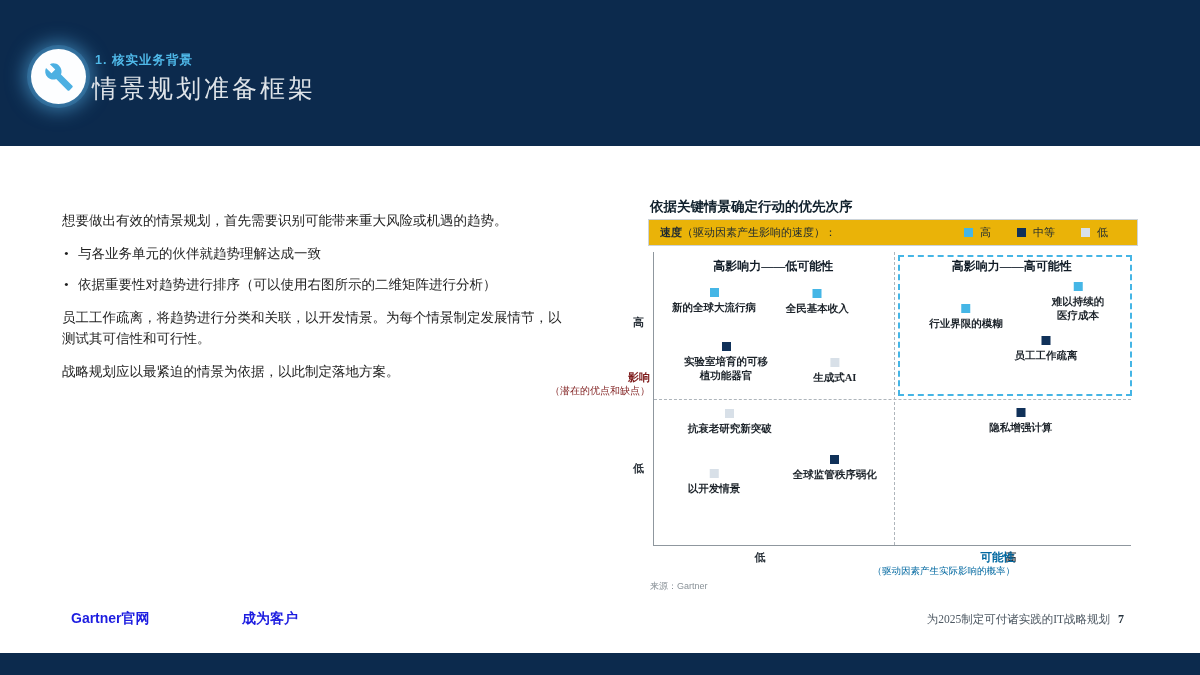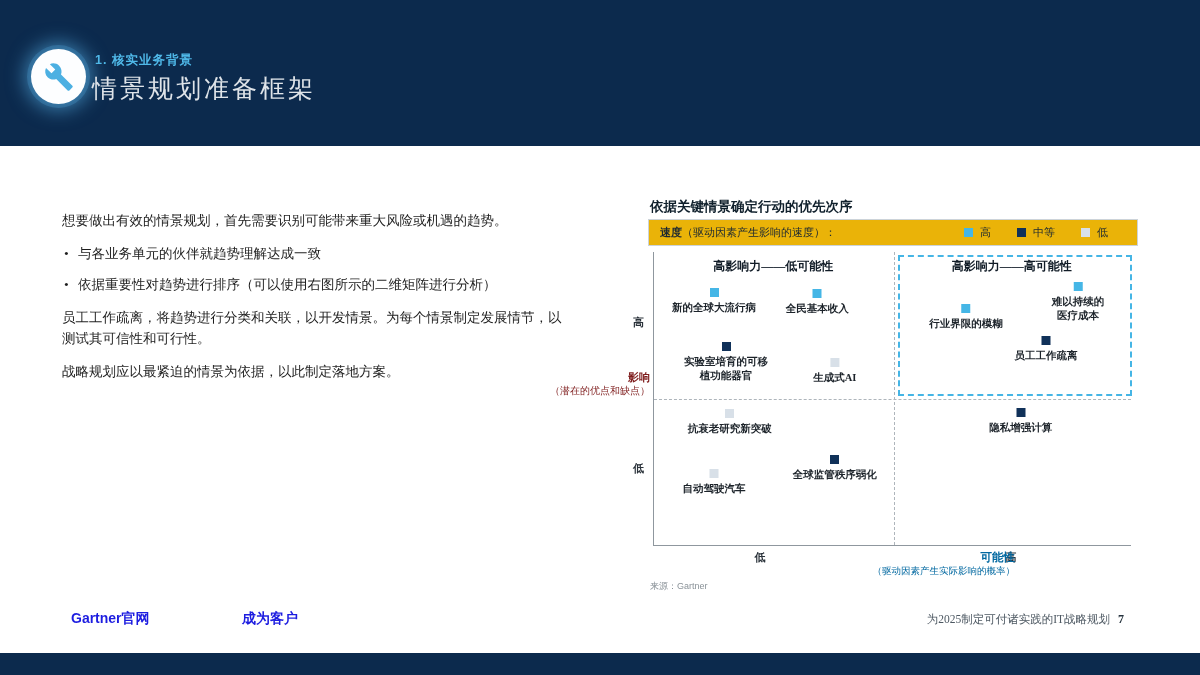--- a/index.html
+++ b/index.html
@@ -166,21 +166,21 @@
       <div class="point" style="left: 15.9%; top: 55.3%;">
         <div class="sq" style="background: rgb(216, 224, 232);"></div>
         <div class="plabel">抗衰老研究新突破</div>
       </div>
       <div class="point" style="left: 37.9%; top: 71%;">
         <div class="sq" style="background: rgb(16, 49, 89);"></div>
         <div class="plabel">全球监管秩序弱化</div>
       </div>
       <div class="point" style="left: 12.6%; top: 75.8%;">
         <div class="sq" style="background: rgb(216, 224, 232);"></div>
-        <div class="plabel">自动驾驶汽车</div>
+        <div class="plabel">以开发情景</div>
       </div>
       <div class="point" style="left: 76.9%; top: 54.9%;">
         <div class="sq" style="background: rgb(16, 49, 89);"></div>
         <div class="plabel">隐私增强计算</div>
       </div>
     </div>
 
   <div class="axis-tick y-tick-high">高</div>
   <div class="axis-tick y-tick-low">低</div>
   <div class="y-axis-title">

